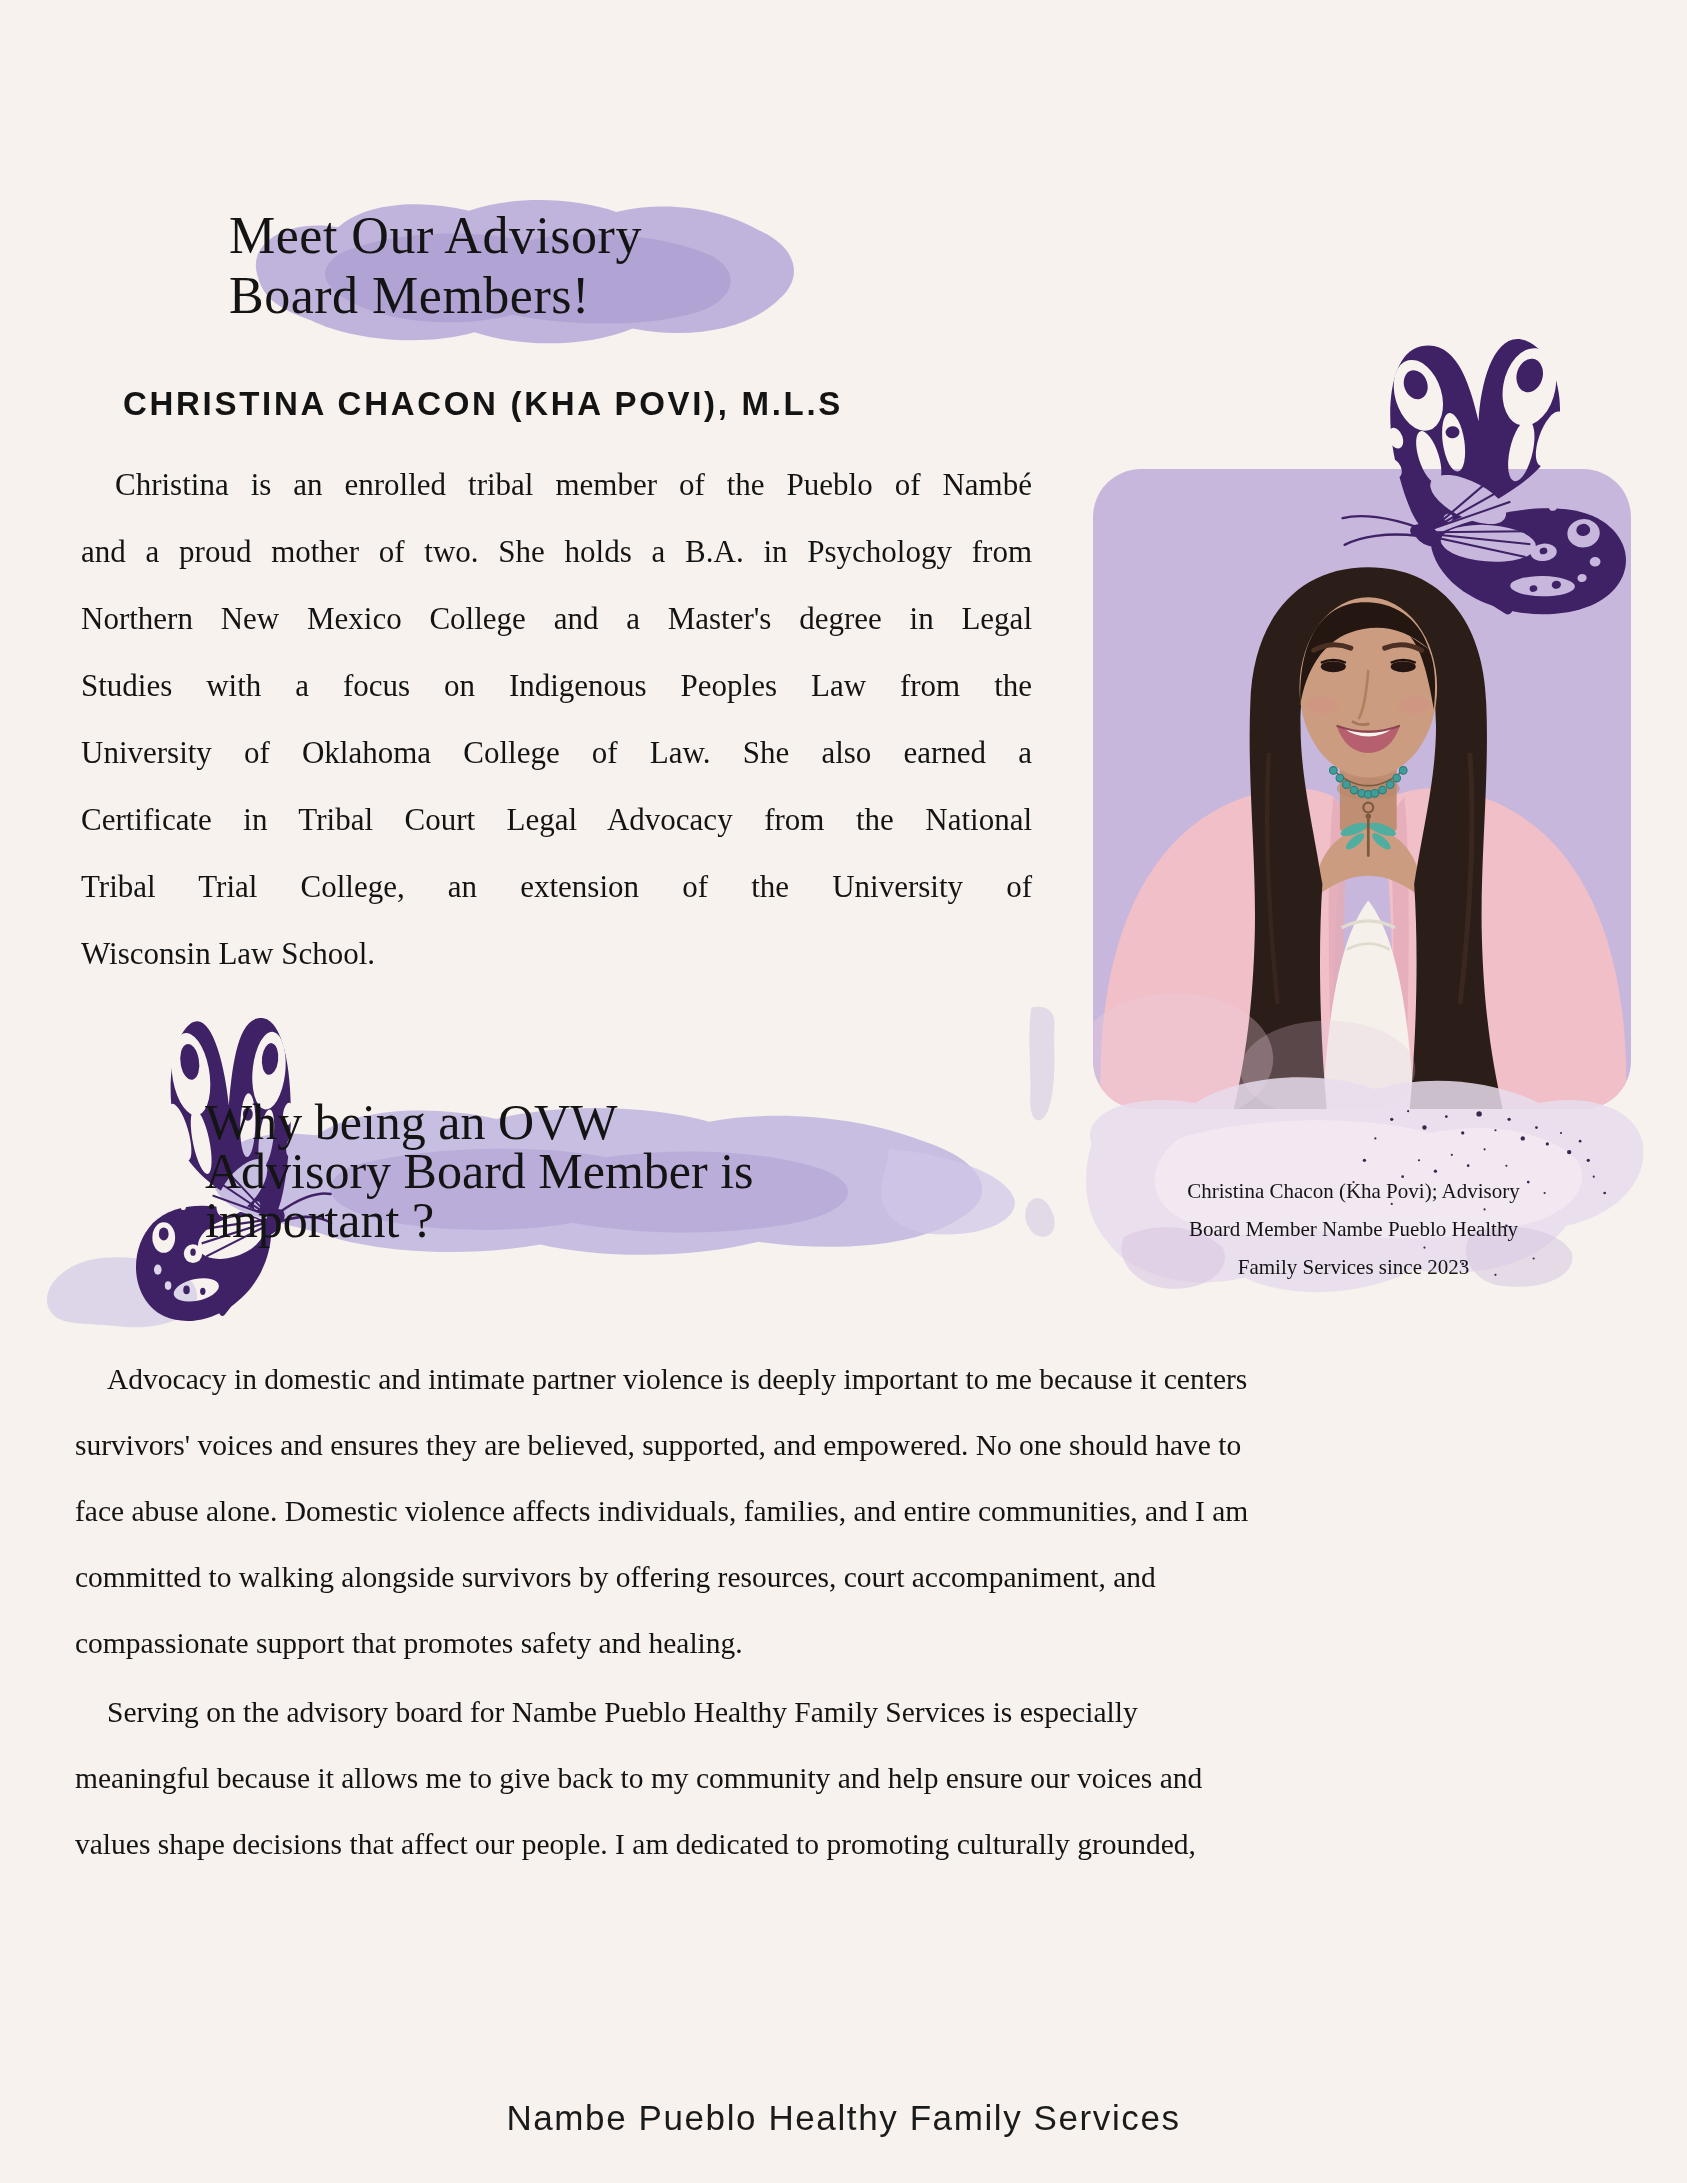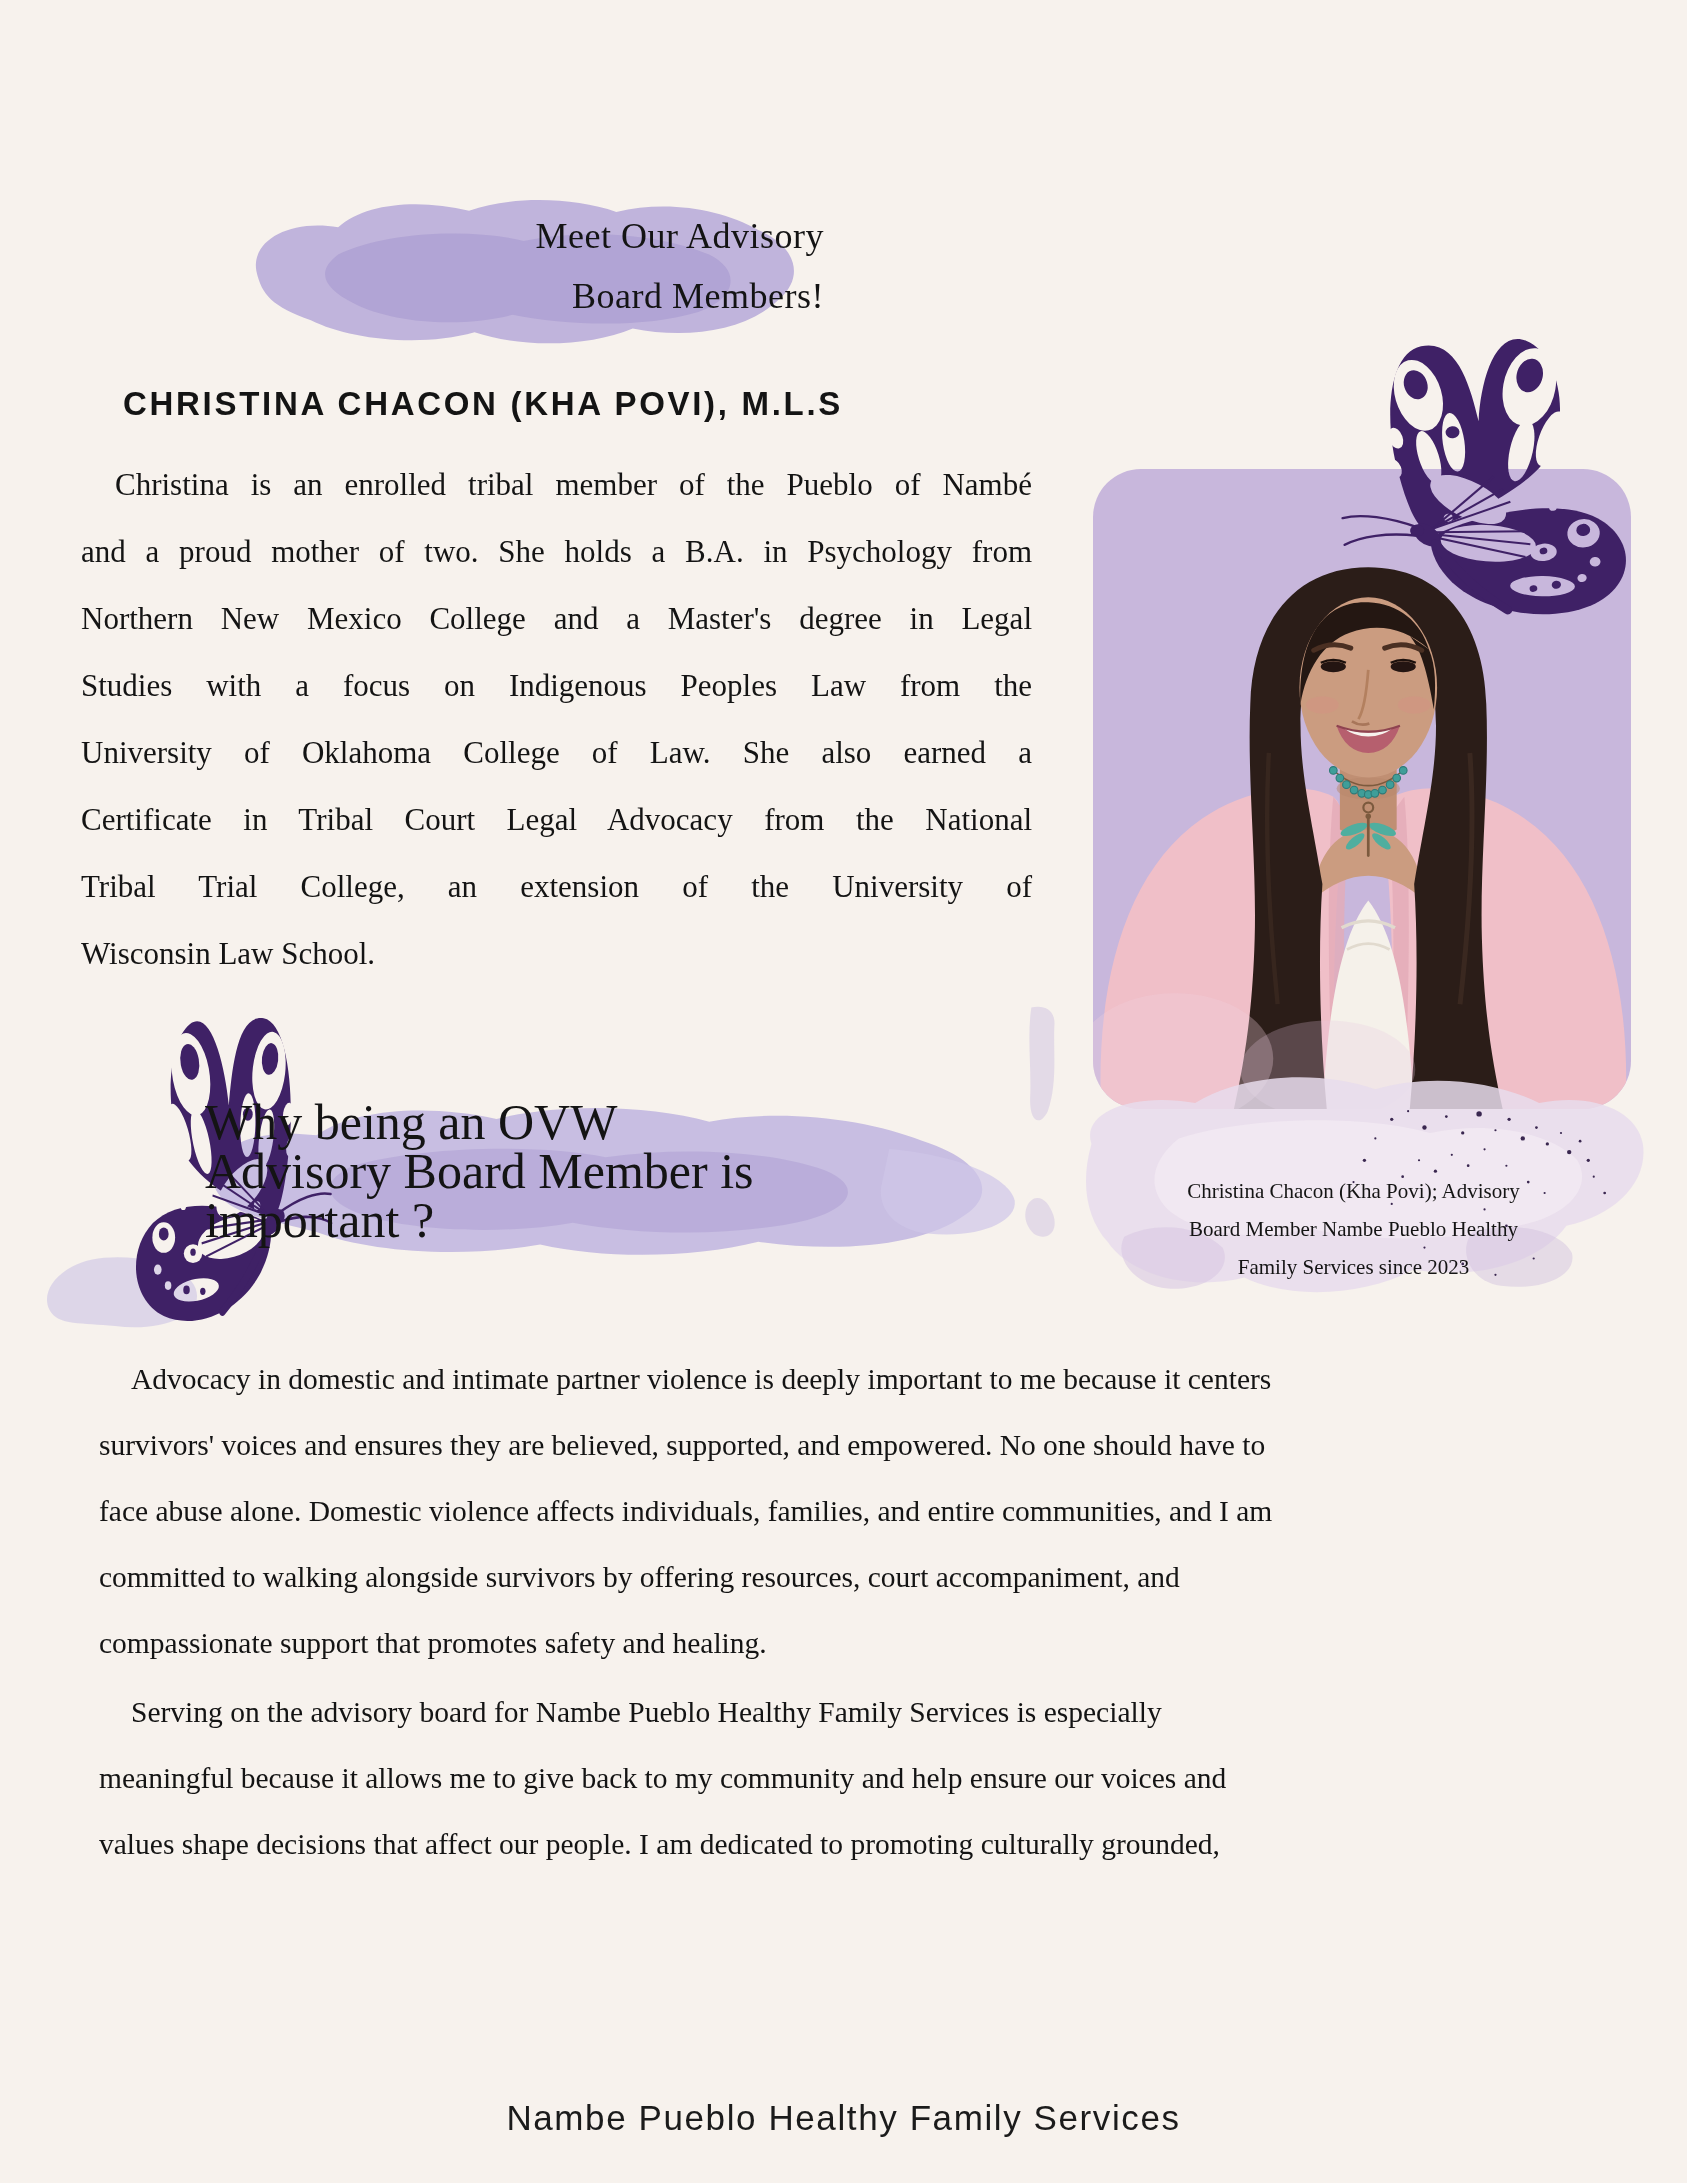--- a/index.html
+++ b/index.html
@@ -8,22 +8,22 @@
     background:#f7f2ed;
     font-family:"Liberation Serif","DejaVu Serif",serif;
     color:#141414;
   }
   .abs{position:absolute;}
   svg{display:block;}
 
   
   .title-blob{left:240px;top:189px;width:570px;height:164px;}
   .page-title{
-    left:229px;top:206px;width:595px;text-align:right;
-    font-size:36px;line-height:60px;font-weight:400;letter-spacing:0.5px;
+    left:229px;top:206px;width:595px;text-align:left;
+    font-size:52px;line-height:60px;font-weight:400;letter-spacing:0.5px;
   }
   .subtitle{
     left:123px;top:385px;width:928px;
     font-family:"Liberation Sans","DejaVu Sans",sans-serif;
     font-size:33px;font-weight:700;letter-spacing:2.7px;
   }
 
   
   .bio{left:81px;top:451px;width:951px;font-size:31px;line-height:67px;}
   .bio .line{text-align:justify;text-align-last:justify;}
@@ -50,21 +50,21 @@
   .caption-wash{left:1015px;top:1002px;width:647px;height:352px;}
   .photo-caption{
     left:1086px;top:1172px;width:535px;text-align:center;
     font-size:21px;line-height:38px;
   }
 
   
   .quote{width:1446px;left:75px;font-size:29.5px;line-height:66px;}
   .quote-1{top:1346px;}
   .quote-2{top:1679px;}
-  .quote .line{text-align:left;margin-left:24px;}
+  .quote .line{text-align:left;}
   .quote .line:first-child{text-indent:32px;}
 
   
   .footer{
     left:0;top:2098px;width:1687px;text-align:center;
     font-family:"Liberation Sans","DejaVu Sans",sans-serif;
     font-size:35px;letter-spacing:1.6px;font-weight:400;color:#1b1b1b;
   }
 </style>
 </head>

